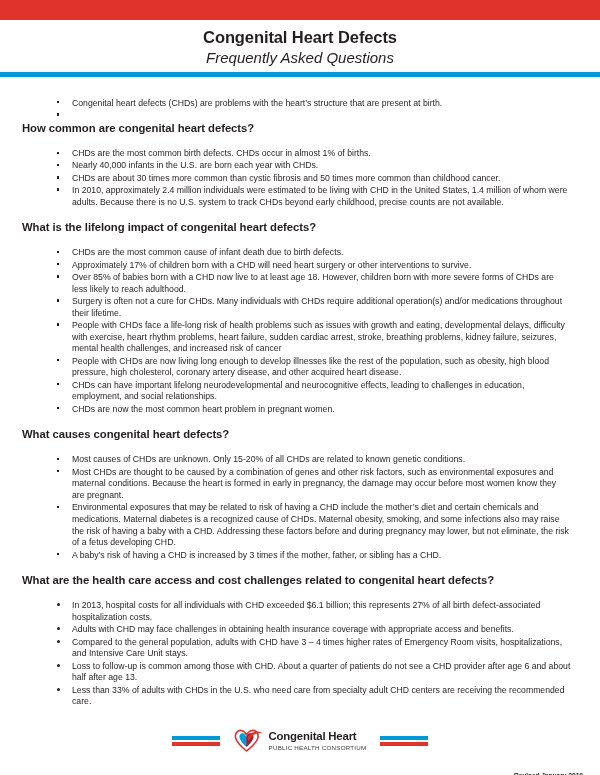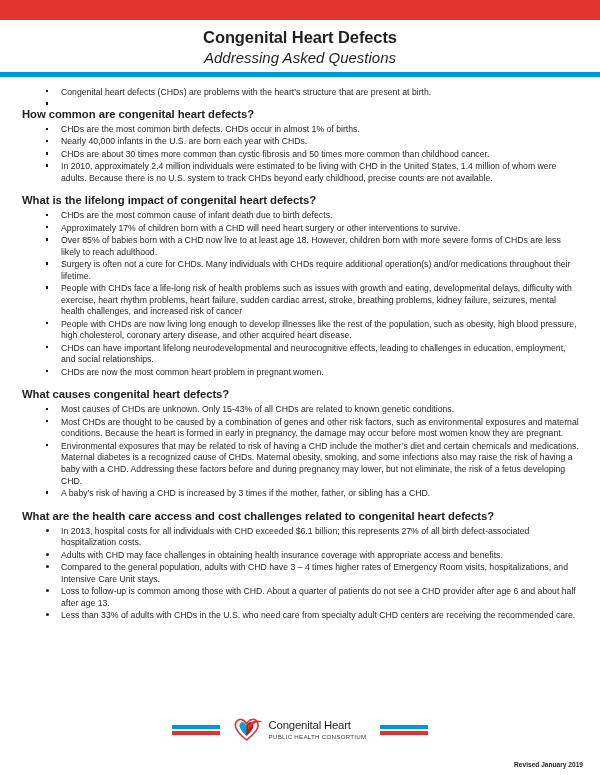--- a/index.html
+++ b/index.html
@@ -73,21 +73,21 @@
   }
   .q-heading {
     font-size: 11.3px;
     font-weight: bold;
     color: #231f20;
     line-height: 1.32;
     margin-bottom: 2px;
     letter-spacing: -0.05px;
   }
   .bullets {
-    margin: 1px;
+    margin: 12px;
     padding: 0;
     list-style: none;
   }
   .bullet {
     position: relative;
     font-size: 8.7px;
     line-height: 1.345;
     padding-left: 38px;
     margin-bottom: 0.6px;
     color: #231f20;
@@ -160,21 +160,21 @@
     height: 26px;
     flex: 0 0 auto;
   }
   .logo-text {
     display: flex;
     flex-direction: column;
     line-height: 1;
   }
   .logo-name {
     font-size: 11.4px;
-    font-weight: normal;
+    font-weight: bold;
     color: #231f20;
     letter-spacing: -0.2px;
   }
   .logo-sub {
     font-size: 6.2px;
     color: #3a3a3a;
     letter-spacing: 0.25px;
     margin-top: 2.2px;
   }
   .revised {
@@ -188,21 +188,21 @@
 </style>
 </head>
 <body>
 
 <div class="page">
 
   <div class="top-bar"></div>
 
   <div class="title-block">
     <div class="doc-title">Congenital Heart Defects</div>
-    <div class="doc-subtitle">Addressing Asked Questions</div>
+    <div class="doc-subtitle">Frequently Asked Questions</div>
   </div>
 
   <div class="accent-bar"></div>
 
   <div class="content">
 
   <div class="section">
         <div class="bullets">
           <div class="bullet"><span class="marker square"></span><span>Congenital heart defects (CHDs) are problems with the heart’s structure that are present at birth.</span></div>
           <div class="bullet"><span class="marker square"></span></div>
@@ -226,21 +226,21 @@
           <div class="bullet"><span class="marker square"></span><span>Surgery is often not a cure for CHDs. Many individuals with CHDs require additional operation(s) and/or medications throughout their lifetime.</span></div>
           <div class="bullet"><span class="marker square"></span><span>People with CHDs face a life-long risk of health problems such as issues with growth and eating, developmental delays, difficulty with exercise, heart rhythm problems, heart failure, sudden cardiac arrest, stroke, breathing problems, kidney failure, seizures, mental health challenges, and increased risk of cancer</span></div>
           <div class="bullet"><span class="marker square"></span><span>People with CHDs are now living long enough to develop illnesses like the rest of the population, such as obesity, high blood pressure, high cholesterol, coronary artery disease, and other acquired heart disease.</span></div>
           <div class="bullet"><span class="marker square"></span><span>CHDs can have important lifelong neurodevelopmental and neurocognitive effects, leading to challenges in education, employment, and social relationships.</span></div>
           <div class="bullet"><span class="marker square"></span><span>CHDs are now the most common heart problem in pregnant women.</span></div>
         </div>
       </div>
       <div class="section">
         <div class="q-heading">What causes congenital heart defects?</div>
         <div class="bullets">
-          <div class="bullet"><span class="marker square"></span><span>Most causes of CHDs are unknown. Only 15-43% of all CHDs are related to known genetic conditions.</span></div>
+          <div class="bullet"><span class="marker square"></span><span>Most causes of CHDs are unknown. Only 15-20% of all CHDs are related to known genetic conditions.</span></div>
           <div class="bullet"><span class="marker square"></span><span>Most CHDs are thought to be caused by a combination of genes and other risk factors, such as environmental exposures and maternal conditions. Because the heart is formed in early in pregnancy, the damage may occur before most women know they are pregnant.</span></div>
           <div class="bullet"><span class="marker square"></span><span>Environmental exposures that may be related to risk of having a CHD include the mother’s diet and certain chemicals and medications. Maternal diabetes is a recognized cause of CHDs. Maternal obesity, smoking, and some infections also may raise the risk of having a baby with a CHD. Addressing these factors before and during pregnancy may lower, but not eliminate, the risk of a fetus developing CHD.</span></div>
           <div class="bullet"><span class="marker square"></span><span>A baby’s risk of having a CHD is increased by 3 times if the mother, father, or sibling has a CHD.</span></div>
         </div>
       </div>
       <div class="section">
         <div class="q-heading">What are the health care access and cost challenges related to congenital heart defects?</div>
         <div class="bullets">
           <div class="bullet"><span class="marker round"></span><span>In 2013, hospital costs for all individuals with CHD exceeded $6.1 billion; this represents 27% of all birth defect-associated hospitalization costs.</span></div>
           <div class="bullet"><span class="marker round"></span><span>Adults with CHD may face challenges in obtaining health insurance coverage with appropriate access and benefits.</span></div>

